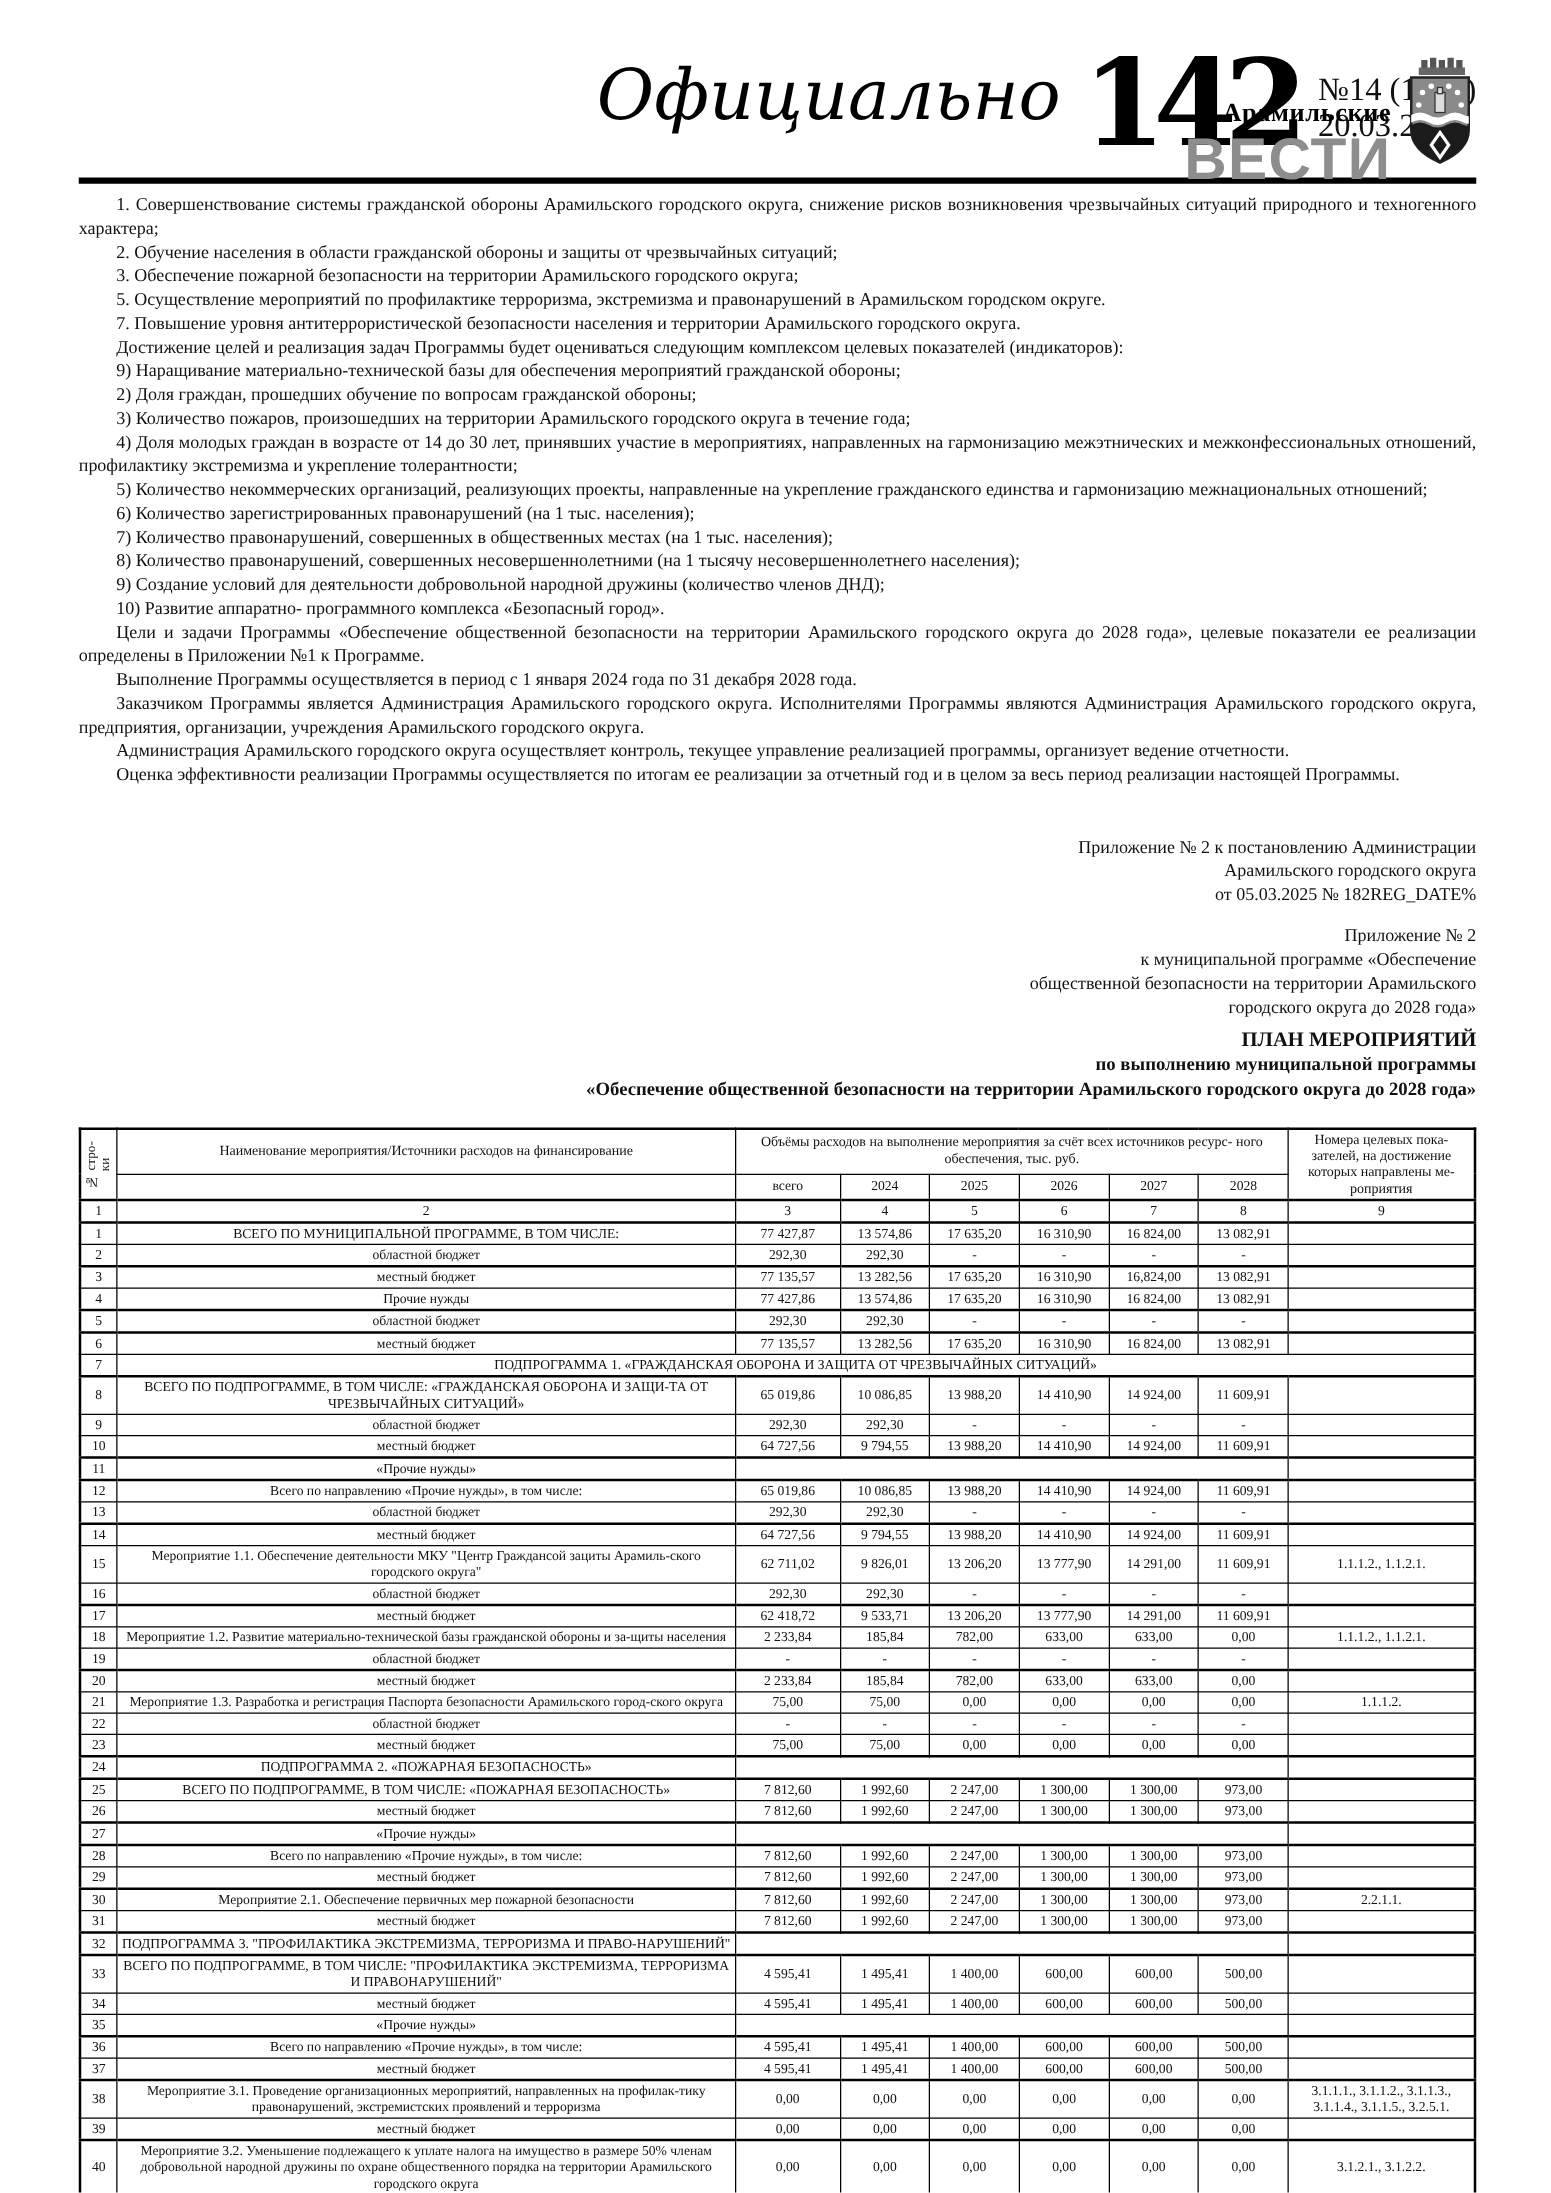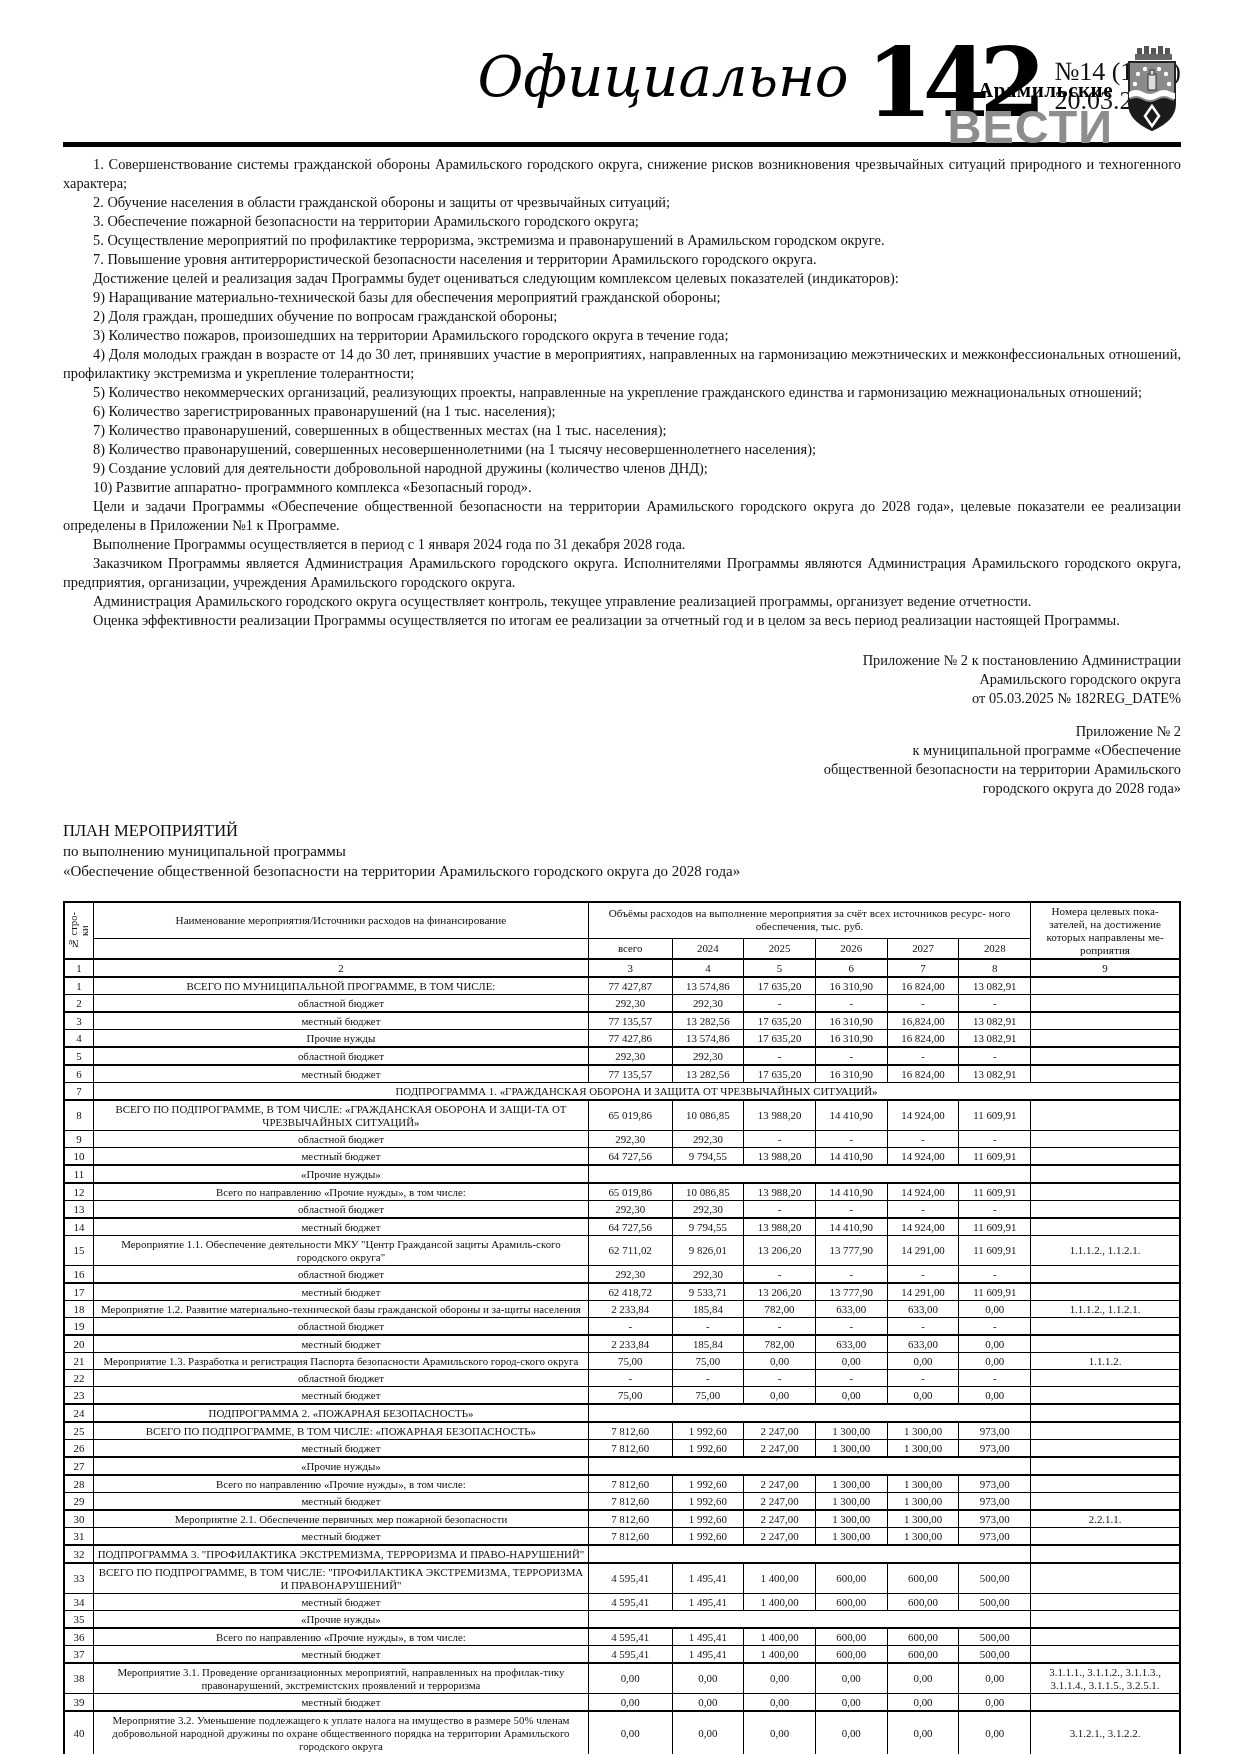--- a/index.html
+++ b/index.html
@@ -28,25 +28,25 @@
   .brand-bottom { font-family:"Liberation Sans", sans-serif; font-weight:bold; font-size:47px; color:#8d8d8d; letter-spacing:1px; margin-top:2px; }
   .emblem { position:absolute; right:0; top:6px; width:58px; height:86px; }
   .rule { height:5px; background:#000; margin-top:2px; }
 
   
   .intro { margin-top:8px; font-size:14.4px; line-height:19px; text-align:justify; }
   .intro p { text-indent:30px; }
 
   
   .annex { text-align:right; font-size:14.4px; line-height:19px; }
-  .annex1 { margin-top:21px; }
+  .annex1 { margin-top:39px; }
   .annex2 { margin-top:14px; }
 
   
-  .plan-title { text-align:left; font-weight:normal; margin-top:22px; }
+  .plan-title { text-align:right; font-weight:bold; margin-top:5px; }
   .plan-title .t1 { font-size:16.5px; line-height:21px; }
   .plan-title .t2 { font-size:15px; line-height:20px; }
   .plan-title .t3 { font-size:15px; line-height:20px; }
 
   
   table.plan {
     margin-top:20px; border-collapse:collapse; width:1118px;
     font-size:10.9px; line-height:13px;
   }
   table.plan td {

